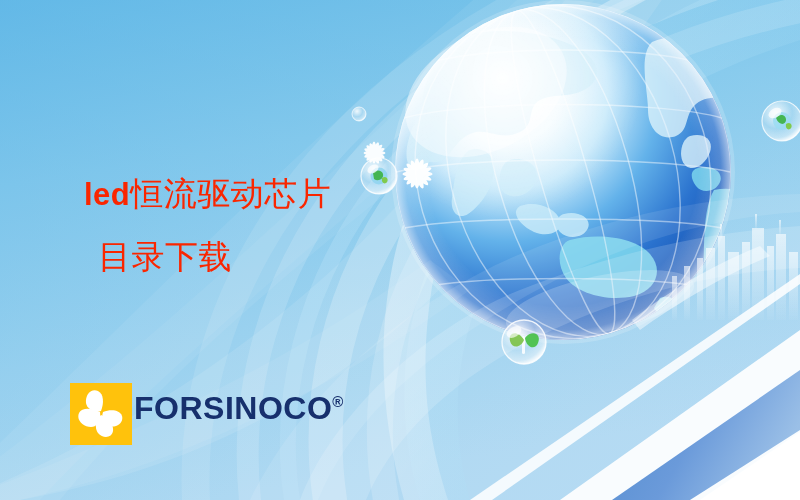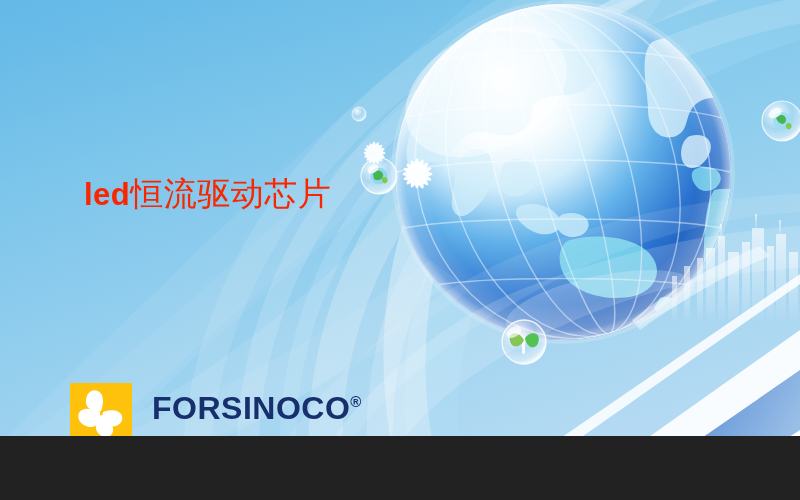--- a/index.html
+++ b/index.html
@@ -3,21 +3,21 @@
 <meta charset="utf-8">
 <style>
   html, body {
     margin: 0;
     padding: 0;
     background: #222;
   }
   #stage {
     position: relative;
     width: 800px;
-    height: 436px;
+    height: 500px;
     overflow: hidden;
     font-family: "Liberation Sans", sans-serif;
     background: #fef9c3;
   }
   #bg-svg {
     position: absolute;
     left: 0; top: 0;
     width: 800px;
     height: 500px;
     display: block;
@@ -61,21 +61,21 @@
   }
   #logo-mark {
     width: 62px;
     height: 62px;
     background: #ffc20c;
     position: relative;
     flex: 0 0 auto;
   }
   #logo-mark svg { display:block; width:62px; height:62px; }
   #logo-text {
-    margin-left: 20px;
+    margin-left: 2px;
     padding-top: 3px;
     display: flex;
     flex-direction: column;
   }
   #logo-wordmark {
     color: #17306d;
     font-size: 32px;
     font-weight: 700;
     letter-spacing: 0.5px;
     line-height: 32px;
@@ -359,20 +359,21 @@
         <circle cx="782" cy="121" r="9" fill="#9bdcf2" opacity="0.85"></circle>
         <path d="M776 118 C 780 113 786 115 786 120 C 786 125 779 126 776 118 Z" fill="#3fb34a" opacity="0.95"></path>
         <path d="M786 124 C 790 121 793 125 791 128 C 789 131 785 129 786 124 Z" fill="#7ec943" opacity="0.95"></path>
         <ellipse cx="775" cy="113" rx="7" ry="4.5" fill="#ffffff" opacity="0.7" transform="rotate(-30 775 113)"></ellipse>
       </g>
     </g>
   </svg>
 
   <div id="headline">
     <div class="headline-line"><span class="hl-latin">led</span><span>恒流驱动芯片</span></div>
+    <div class="headline-line l2">目录下载</div>
   </div>
 
   <div id="logo">
     <div id="logo-mark">
       <svg viewBox="0 0 62 62">
         <g fill="#ffffff">
           <path d="M30 29 C 22 25 12 24 9 30 C 6 37 13 44 21 44 C 28 44 31 37 30 29 Z"></path>
           <path d="M31 28 C 34 20 34 11 28 8 C 21 5 15 12 16 20 C 17 26 24 30 31 28 Z"></path>
           <path d="M33 29 C 41 26 50 27 52 33 C 54 40 46 45 39 43 C 33 41 31 35 33 29 Z"></path>
           <path d="M31 32 C 37 34 44 41 43 48 C 42 55 33 56 28 50 C 24 45 26 36 31 32 Z"></path>

